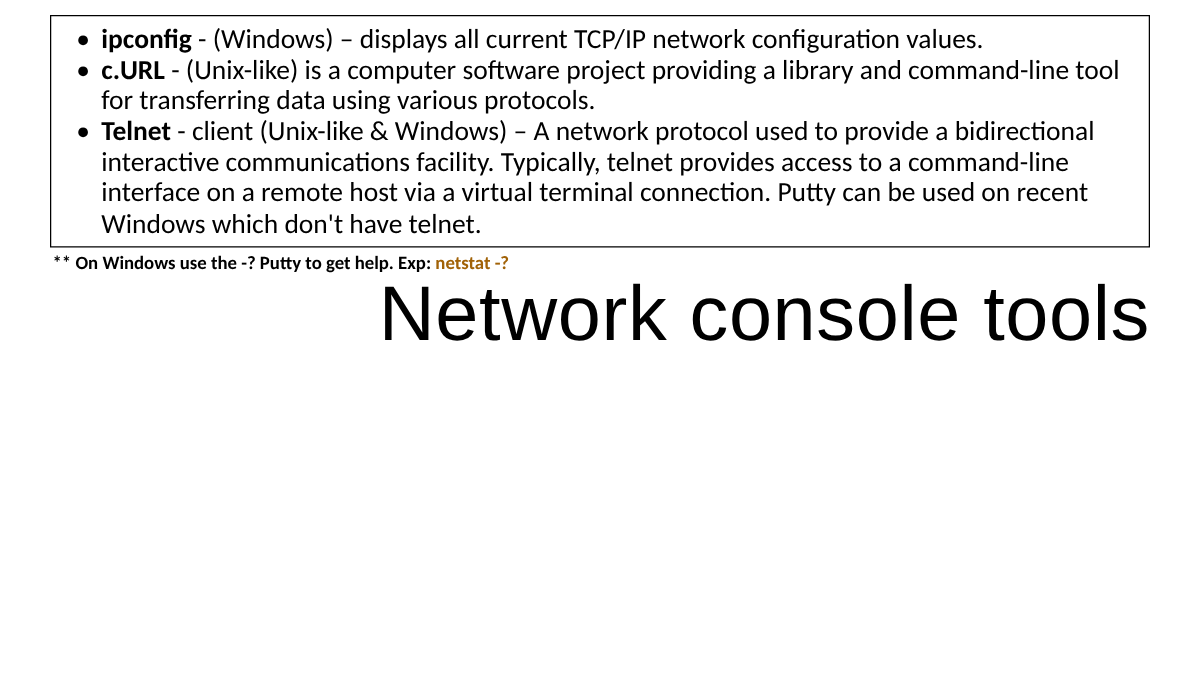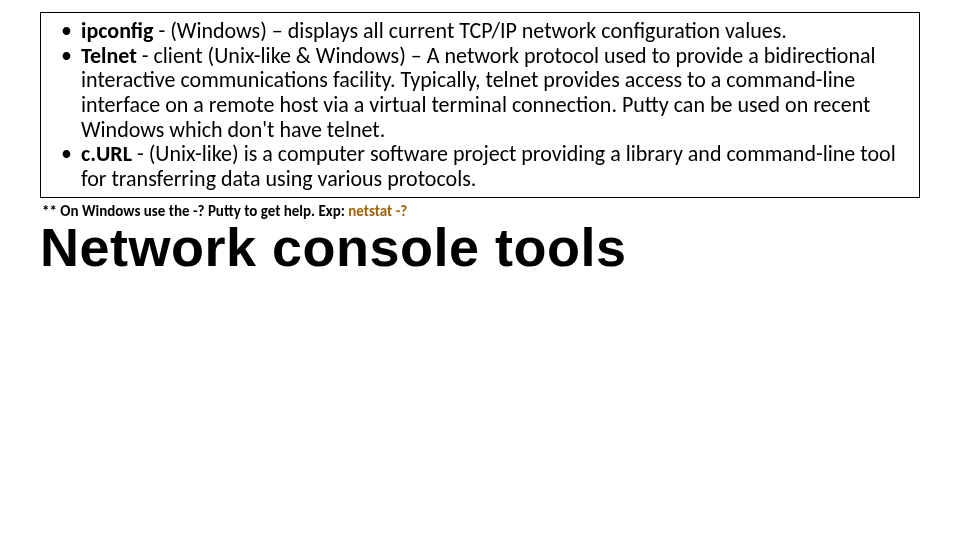--- a/index.html
+++ b/index.html
@@ -45,42 +45,42 @@
   }
   .b { font-weight: 700; }
   .footnote {
     font-size: 15px;
     font-weight: 700;
     margin: 4px 0 0 2px;
   }
   .footnote .cmd { color: #a16207; font-weight: 700; }
   .title {
     font-family: Verdana, Geneva, sans-serif;
-    font-weight: 700;
-    font-size: 54px;
-    text-align: left;
+    font-weight: 400;
+    font-size: 62px;
+    text-align: right;
     margin-top: -4px;
     letter-spacing: 0.5px;
   }
 </style>
 </head>
 <body>
 
 <div class="slide">
 
   <div class="content-box">
     <ul class="bullets">
       <li>
         <span class="b">ipconfig</span><span> - (Windows) – displays all current TCP/IP network configuration values.</span>
       </li>
       <li>
-        <span class="b">Telnet</span><span> - client (Unix-like &amp; Windows) – A network protocol used to provide a bidirectional interactive communications facility. Typically, telnet provides access to a command-line interface on a remote host via a virtual terminal connection. Putty can be used on recent Windows which don't have telnet.</span>
+        <span class="b">c.URL</span><span> - (Unix-like)  is a computer software project providing a library and command-line tool for transferring data using various protocols.</span>
       </li>
       <li>
-        <span class="b">c.URL</span><span> - (Unix-like)  is a computer software project providing a library and command-line tool for transferring data using various protocols.</span>
+        <span class="b">Telnet</span><span> - client (Unix-like &amp; Windows) – A network protocol used to provide a bidirectional interactive communications facility. Typically, telnet provides access to a command-line interface on a remote host via a virtual terminal connection. Putty can be used on recent Windows which don't have telnet.</span>
       </li>
     </ul>
   </div>
 
   <div class="footnote">
     <span>** On Windows use the -? Putty to get help. Exp: </span><span class="cmd">netstat -?</span>
   </div>
 
   <div class="title">Network console tools</div>
 

